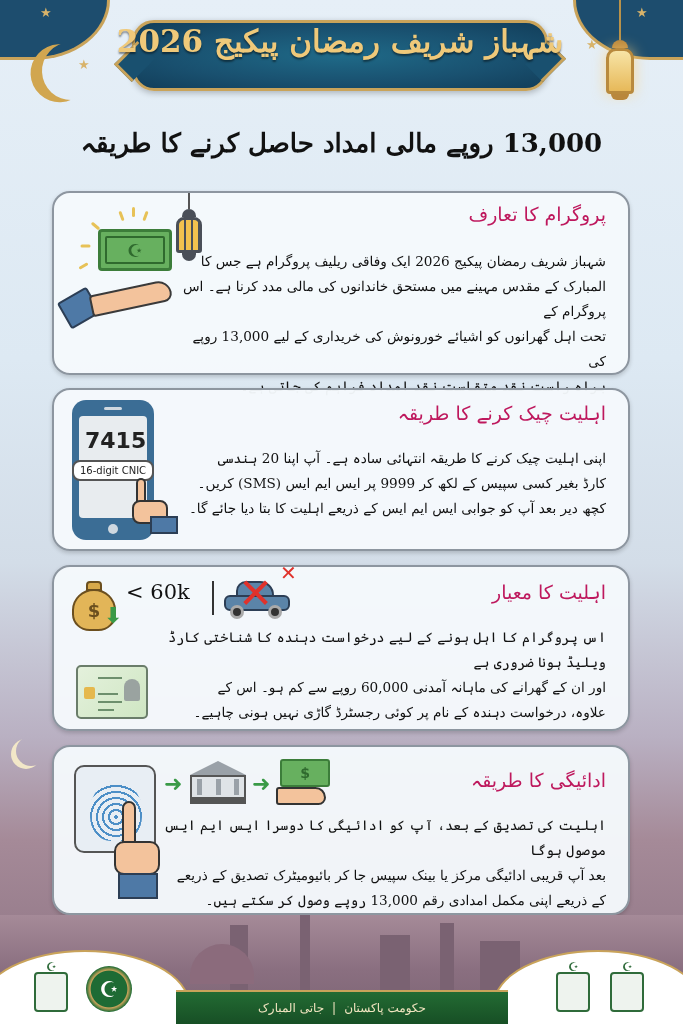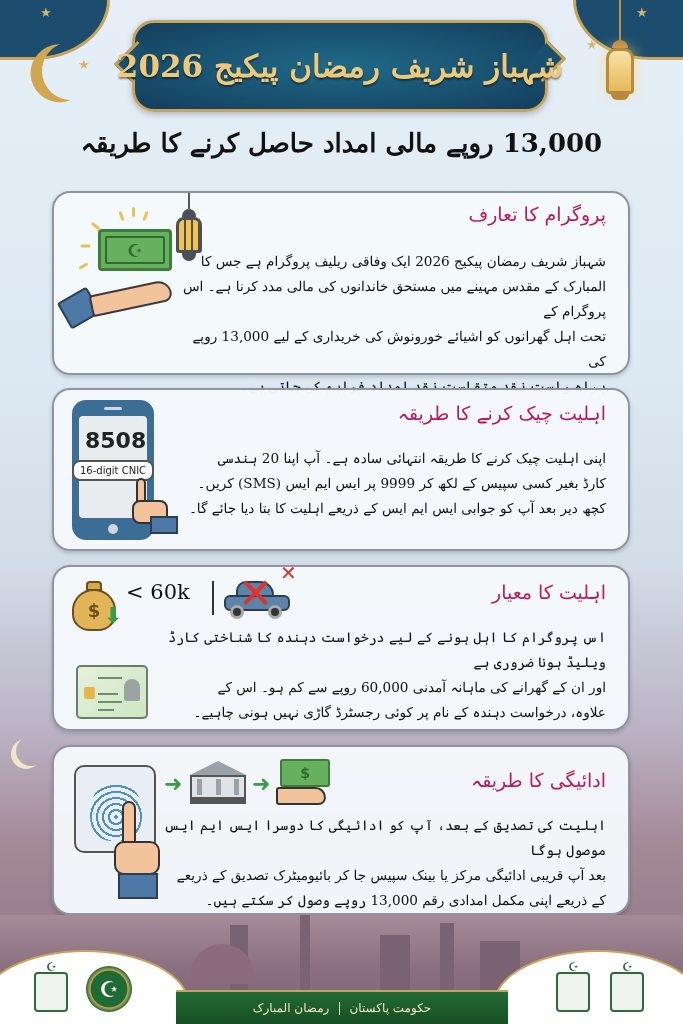--- a/index.html
+++ b/index.html
@@ -16,24 +16,24 @@
   .star { position: absolute; color: #d8b36a; font-size: 13px; line-height: 1; }
   .crescent { position: absolute; left: 42px; top: 42px; width: 58px; height: 58px; border-radius: 50%; box-shadow: -10px 6px 0 0 #d1a650; transform: rotate(20deg); }
   .crescent-small { position: absolute; left: 16px; top: 736px; width: 30px; height: 30px; border-radius: 50%; box-shadow: -5px 3px 0 0 #f2e7c8; }
   .lantern { position: absolute; }
   .lantern .chain { width: 2px; background: #b9924a; margin: 0 auto; }
   .lantern .cap { width: 16px; height: 8px; margin: 0 auto; background: #b9873c; border-radius: 8px 8px 0 0; }
   .lantern .body { width: 28px; height: 46px; margin: 0 auto; background: linear-gradient(180deg, #f7e4a6, #e7b95a); border: 3px solid #b98a3d; border-radius: 10px 10px 4px 4px; box-shadow: 0 0 14px rgba(255,210,120,.7); }
   .lantern .base { width: 18px; height: 6px; margin: 0 auto; background: #b9873c; border-radius: 0 0 6px 6px; }
 
   .title-banner {
-    position: absolute; left: 132px; top: 20px; width: 416px; height: 92px;
+    position: absolute; left: 132px; top: 20px; width: 416px; height: 71px;
     background: radial-gradient(ellipse at center, #1f6a88 0%, #19506f 60%, #123e5a 100%);
     border: 3px solid #c9a35a; border-radius: 22px;
-    display: flex; align-items: center; justify-content: center;
+    display: flex; align-items: flex-start; justify-content: center;
     box-shadow: 0 2px 6px rgba(0,0,0,.25);
   }
   .title-banner::before, .title-banner::after {
     content: ""; position: absolute; top: 22px; width: 22px; height: 30px; background: #19506f; border: 3px solid #c9a35a; transform: rotate(45deg);
   }
   .title-banner::before { left: -13px; border-right: none; border-top: none; }
   .title-banner::after { right: -13px; border-left: none; border-bottom: none; }
   .title-text { direction: rtl; font-family: "DejaVu Serif", serif; font-size: 31px; font-weight: bold; color: #efc97a; text-shadow: 0 2px 2px rgba(0,0,0,.45); position: relative; z-index: 2; white-space: nowrap; }
 
   .subtitle {
@@ -186,21 +186,21 @@
     <p>شہباز شریف رمضان پیکیج 2026 ایک وفاقی ریلیف پروگرام ہے جس کا</p>
     <p>المبارک کے مقدس مہینے میں مستحق خاندانوں کی مالی مدد کرنا ہے۔ اس پروگرام کے</p>
     <p>تحت اہل گھرانوں کو اشیائے خورونوش کی خریداری کے لیے 13,000 روپے کی</p>
     <p>براہ راست نقد متقاست نقد امداد فراہم کی جاتی ہے۔</p>
   </div>
 </section>
 
 <section class="card c2">
   <div class="phone">
     <div class="phone-screen">
-      <div class="phone-num">8508</div>
+      <div class="phone-num">7415</div>
     </div>
     <div class="phone-speaker"></div>
     <div class="phone-home"></div>
   </div>
   <div class="cnic-bubble">16-digit CNIC</div>
   <div class="finger">
     <div class="tip"></div>
       <div class="fist"></div>
       <div class="sleeve"></div>
   </div>
@@ -287,14 +287,14 @@
 <div class="scallop-left"></div>
 <div class="scallop-right"></div>
 <div class="emblem" style="left:34px;top:972px"></div>
 <div class="pak-seal">☪</div>
 <div class="emblem" style="left:556px;top:972px"></div>
 <div class="emblem" style="left:610px;top:972px"></div>
 
 <div class="footer-bar">
   <span>حکومت پاکستان</span>
   <span class="footer-sep">|</span>
-  <span>رمضان المبارک</span>
+  <span>جاتی المبارک</span>
 </div>
 
 </body></html>

